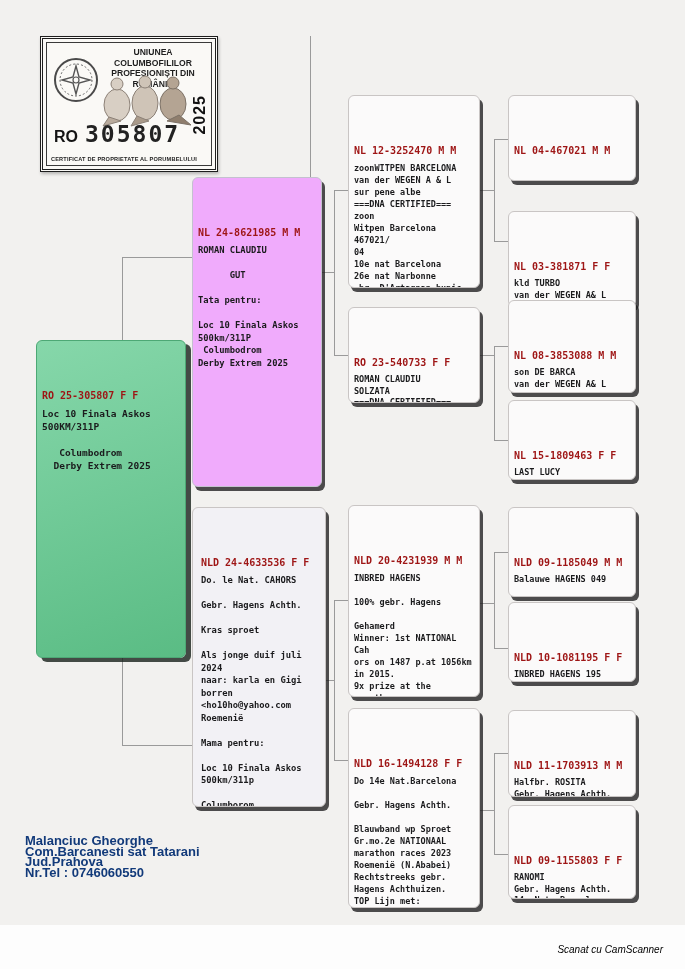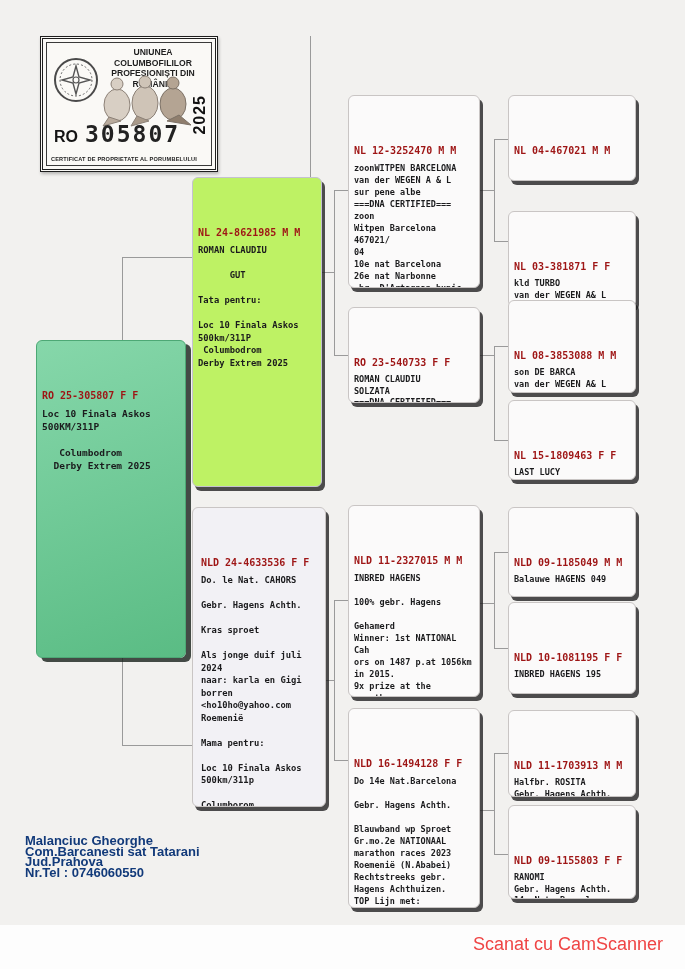--- a/index.html
+++ b/index.html
@@ -28,45 +28,45 @@
   
   .card{position:absolute;background:#fbfafa;border:1px solid #c9c5c4;border-radius:6px;
         box-shadow:3px 4px 0 rgba(30,28,30,.78);padding:4px 5px;overflow:hidden;box-sizing:border-box;}
   .card-id{font-size:10px;line-height:13px;font-weight:bold;color:#9e1515;margin-bottom:5px;
         white-space:nowrap;margin-top:44px;}
   .card-body{font-size:8.5px;line-height:11.5px;font-weight:bold;color:#1b1b1d;white-space:pre-wrap;}
   .card.subject{left:36px;top:340px;width:150px;height:318px;
         background:linear-gradient(160deg,#86d7aa,#5abc84);border-color:#4da875;
         box-shadow:5px 4px 0 rgba(22,32,26,.8);}
   .card.subject .card-body{font-size:9.5px;line-height:13px;}
-  .card.father{left:192px;top:177px;width:130px;height:310px;background:#bef264;border-color:#c4c1cf;}
+  .card.father{left:192px;top:177px;width:130px;height:310px;background:#f0abfc;border-color:#c4c1cf;}
   .card.father .card-body,.card.mother .card-body{font-size:8.8px;line-height:12.5px;}
   .card.mother{left:192px;top:507px;width:134px;height:300px;background:#f2f1f5;padding-left:8px;}
   .card.ff{left:348px;top:95px;width:132px;height:193px;}
   .card.ff .card-body,.card.mf .card-body,.card.mm .card-body{line-height:12px;}
   .card.fm{left:348px;top:307px;width:132px;height:96px;}
   .card.mf{left:348px;top:505px;width:132px;height:192px;}
   .card.mm{left:348px;top:708px;width:132px;height:200px;}
   .card.fff{left:508px;top:95px;width:128px;height:86px;}
   .card.ffm{left:508px;top:211px;width:128px;height:96px;}
   .card.fmf{left:508px;top:300px;width:128px;height:93px;}
   .card.fmm{left:508px;top:400px;width:128px;height:80px;}
   .card.mff{left:508px;top:507px;width:128px;height:90px;}
-  .card.mfm{left:508px;top:602px;width:128px;height:92px;}
+  .card.mfm{left:508px;top:602px;width:128px;height:80px;}
   .card.mmf{left:508px;top:710px;width:128px;height:87px;}
   .card.mmm{left:508px;top:805px;width:128px;height:94px;}
   
   .ln{position:absolute;background:#9a9a9a;}
   .h{height:1px;} .v{width:1px;}
   
   .owner{position:absolute;left:25px;top:836px;font-family:"Liberation Sans",sans-serif;
         font-weight:bold;font-size:13px;line-height:10.5px;color:#123a7a;}
   .scan-bar{position:absolute;left:0;right:0;bottom:0;height:44px;background:#fdfdfd;}
   .scan-label{position:absolute;right:22px;bottom:14px;font-family:"Liberation Sans",sans-serif;
-        font-size:18px;color:#ef4444;}
+        font-size:10px;color:#000000;font-style:italic;}
 </style>
 </head>
 <body>
 
 <div class="page">
 
 
   <div class="stamp">
     <div class="stamp-inner">
       <div class="emblem">
@@ -198,21 +198,21 @@
 18e nat maraton tineret
 2013 Vechin Colu</div>
   </div>
   <div class="card fm">
     <div class="card-id">RO 23-540733 F F</div>
     <div class="card-body">ROMAN CLAUDIU
 SOLZATA
 ===DNA CERTIFIED===</div>
   </div>
   <div class="card mf">
-    <div class="card-id">NLD 11-2327015 M M</div>
+    <div class="card-id">NLD 20-4231939 M M</div>
     <div class="card-body">INBRED HAGENS
 
 100% gebr. Hagens
 
 Gehamerd
 Winner: 1st NATIONAL Cah
 ors on 1487 p.at 1056km
 in 2015.
 9x prize at the marathor
 and flew 1008 price.

